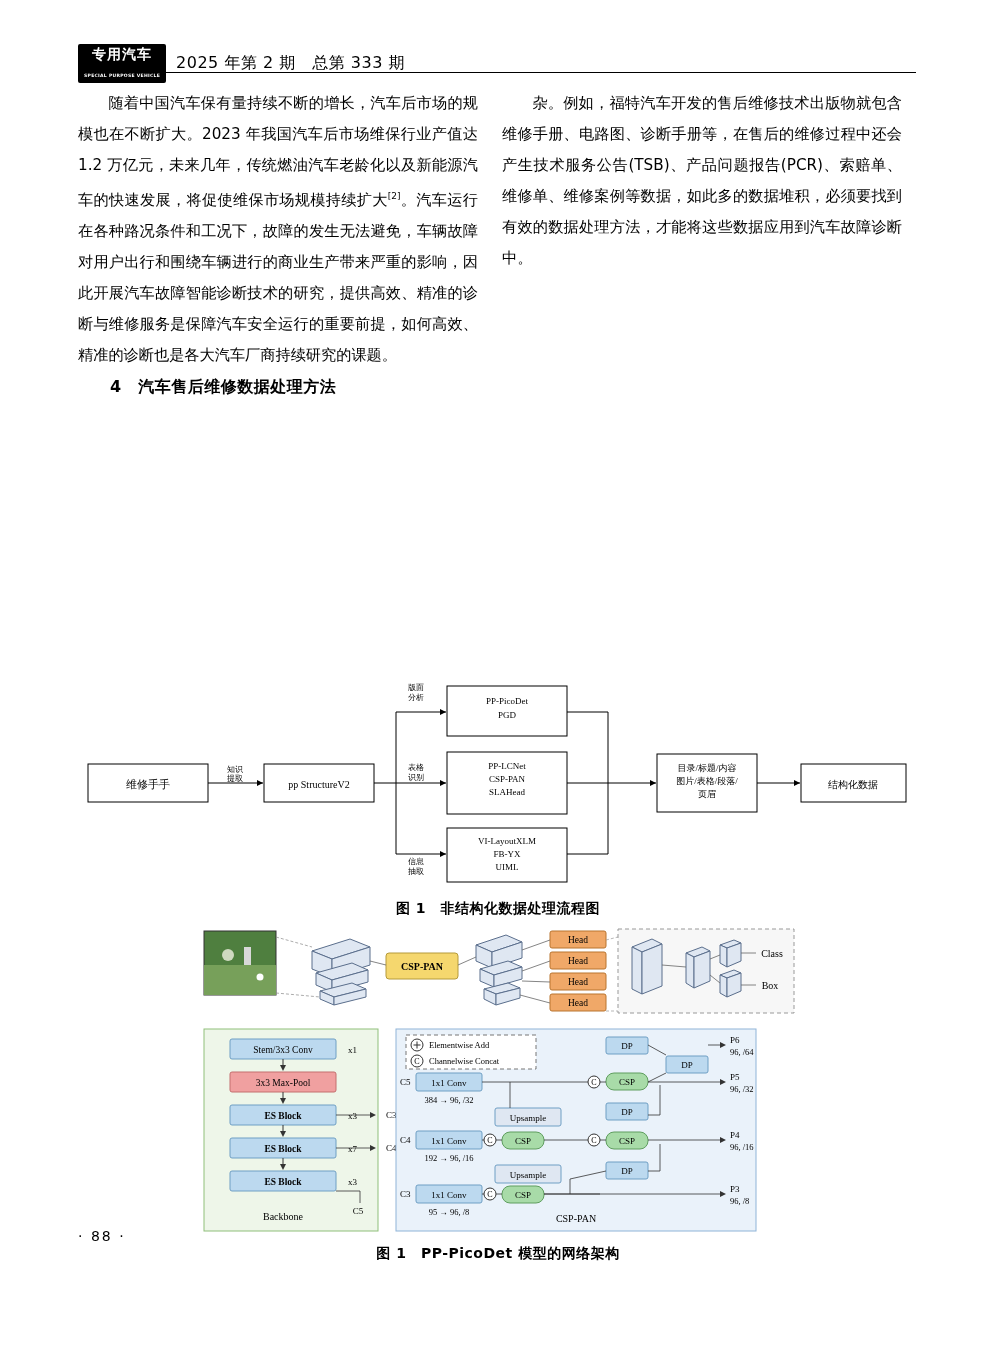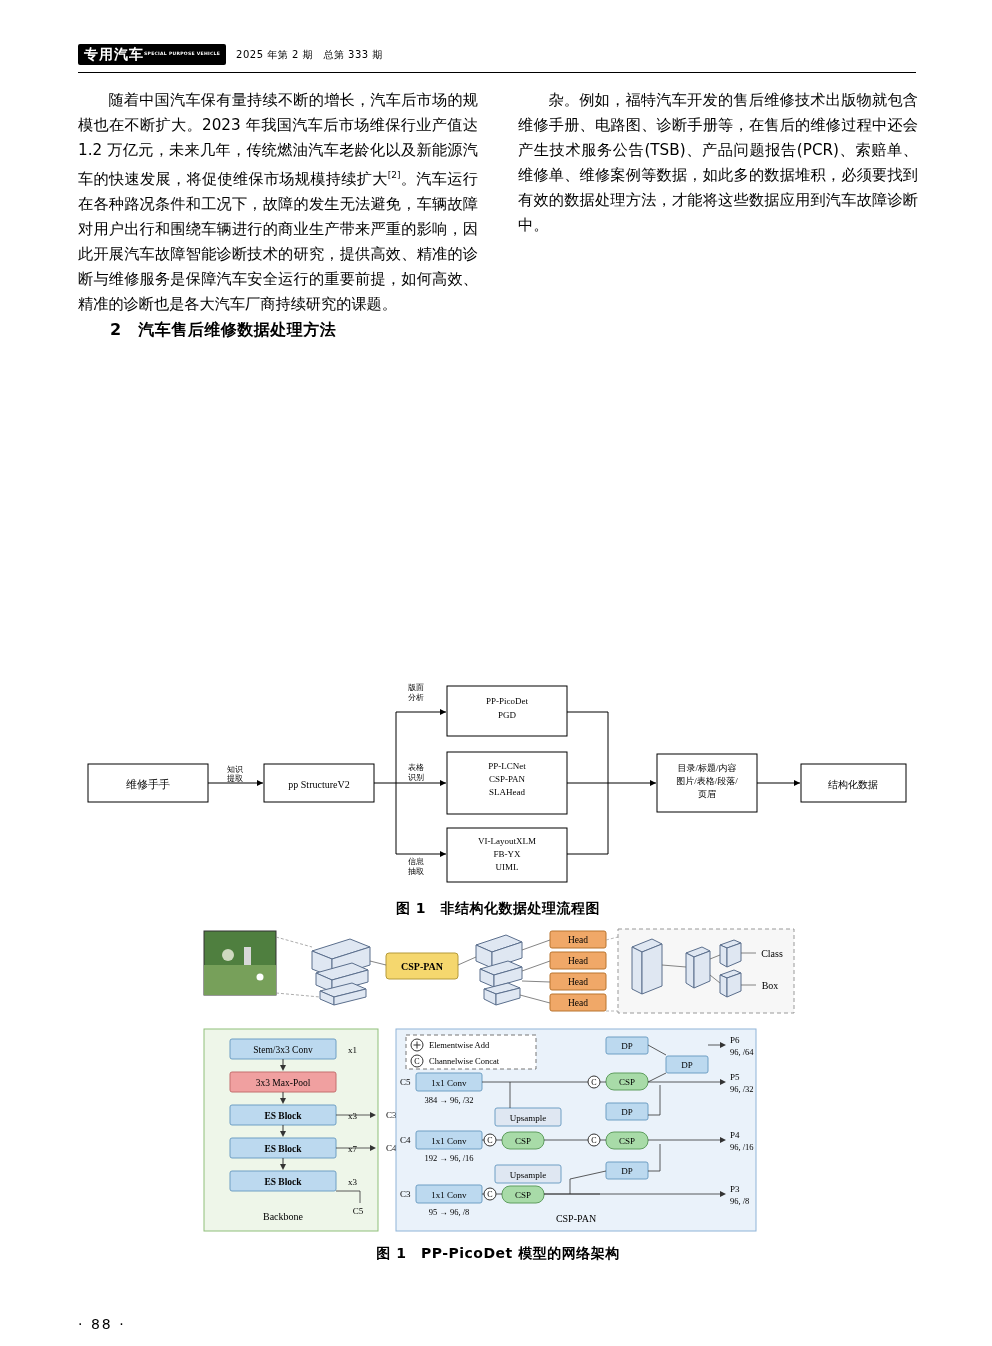--- a/index.html
+++ b/index.html
@@ -33,49 +33,50 @@
   }
   .logo-badge {
     background: #000;
     color: #fff;
     font-size: 13px;
     font-weight: bold;
     padding: 3px 6px 4px 6px;
     letter-spacing: 1px;
     line-height: 1;
     display: flex;
-    flex-direction: row;
+    flex-direction: column;
     align-items: center;
     border-radius: 2px;
+    gap: 12px;
   }
   .logo-badge .cn { font-size: 14px; line-height: 14px; }
   .logo-badge .en { font-size: 4.5px; line-height: 6px; letter-spacing: .3px; }
   .header-text {
-    font-size: 10px;
+    font-size: 16px;
     letter-spacing: .5px;
   }
   .header-rule {
     position: absolute;
     left: 78px;
     top: 72px;
     width: 838px;
     border-bottom: 1.4px solid #000;
   }
   
   .col {
     position: absolute;
     top: 88px;
     width: 400px;
     font-size: 15.2px;
-    line-height: 25px;
+    line-height: 31px;
     text-align: justify;
     text-justify: inter-ideograph;
   }
   .col-left { left: 78px; }
-  .col-right { left: 518px; }
+  .col-right { left: 502px; }
   .col p {
     margin: 0;
     text-indent: 2em;
   }
   .sec-head {
     margin: 4px 0 0 0;
     font-size: 16px;
     font-weight: bold;
     text-indent: 0;
     letter-spacing: .5px;
@@ -103,21 +104,21 @@
   .fig2-wrap {
     position: absolute;
     left: 200px;
     top: 925px;
     width: 600px;
     height: 312px;
   }
   .page-number {
     position: absolute;
     left: 78px;
-    top: 1316px;
+    top: 1228px;
     font-size: 14px;
     letter-spacing: 2px;
   }
   
   svg text { font-family: "Liberation Serif", "DejaVu Serif", serif; }
 </style>
 </head>
 <body>
 
 <div class="page">
@@ -128,21 +129,21 @@
       <span class="en">SPECIAL PURPOSE VEHICLE</span>
     </div>
     <div class="header-text">2025 年第 2 期　总第 333 期</div>
   </div>
   <div class="header-rule"></div>
 
   <div class="col col-left">
     <p>
       <span>随着中国汽车保有量持续不断的增长，汽车后市场的规模也在不断扩大。2023 年我国汽车后市场维保行业产值达 1.2 万亿元，未来几年，传统燃油汽车老龄化以及新能源汽车的快速发展，将促使维保市场规模持续扩大</span><sup>[2]</sup><span>。汽车运行在各种路况条件和工况下，故障的发生无法避免，车辆故障对用户出行和围绕车辆进行的商业生产带来严重的影响，因此开展汽车故障智能诊断技术的研究，提供高效、精准的诊断与维修服务是保障汽车安全运行的重要前提，如何高效、精准的诊断也是各大汽车厂商持续研究的课题。</span>
     </p>
-    <p class="sec-head">2　汽车售后维修数据处理方法</p>
+    <p class="sec-head">4　汽车售后维修数据处理方法</p>
   </div>
 
   <div class="col col-right">
     <p>杂。例如，福特汽车开发的售后维修技术出版物就包含维修手册、电路图、诊断手册等，在售后的维修过程中还会产生技术服务公告(TSB)、产品问题报告(PCR)、索赔单、维修单、维修案例等数据，如此多的数据堆积，必须要找到有效的数据处理方法，才能将这些数据应用到汽车故障诊断中。</p>
   </div>
 
   <div class="fig1-wrap">
     <svg width="840" height="240" viewBox="0 0 840 240">
 
       <rect x="10" y="92" width="120" height="38" fill="none" stroke="#000" stroke-width="1"></rect>

